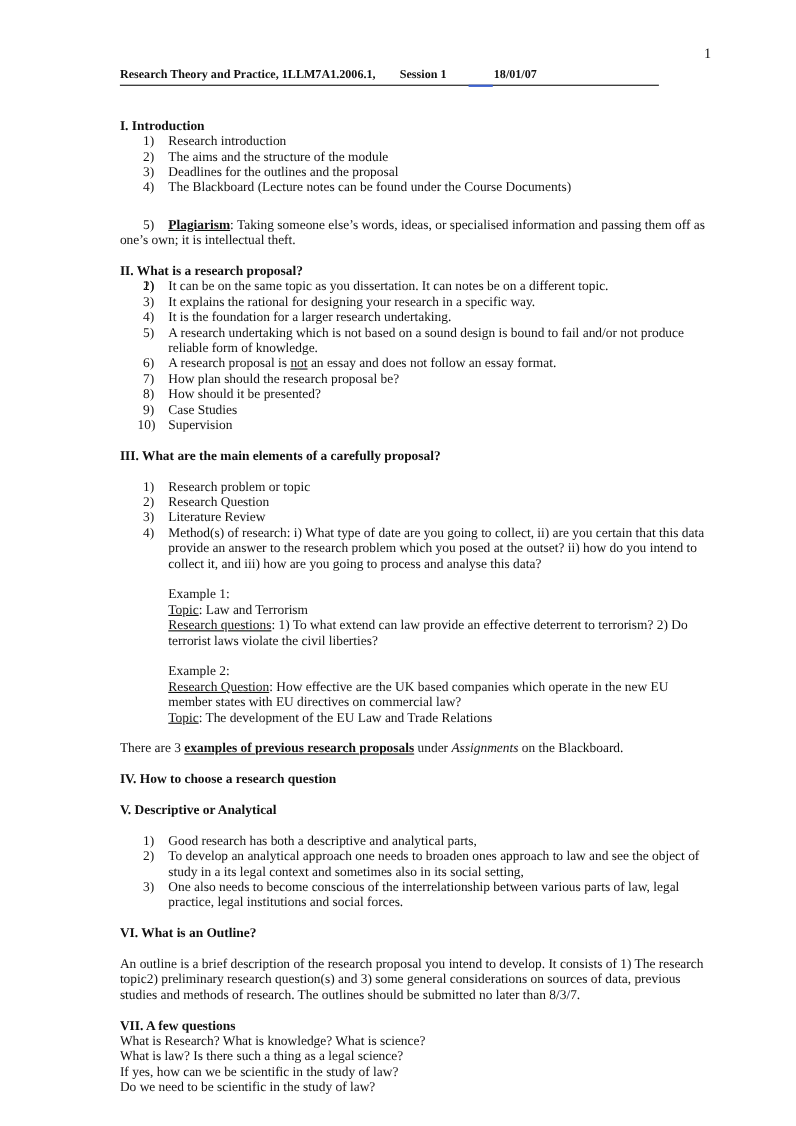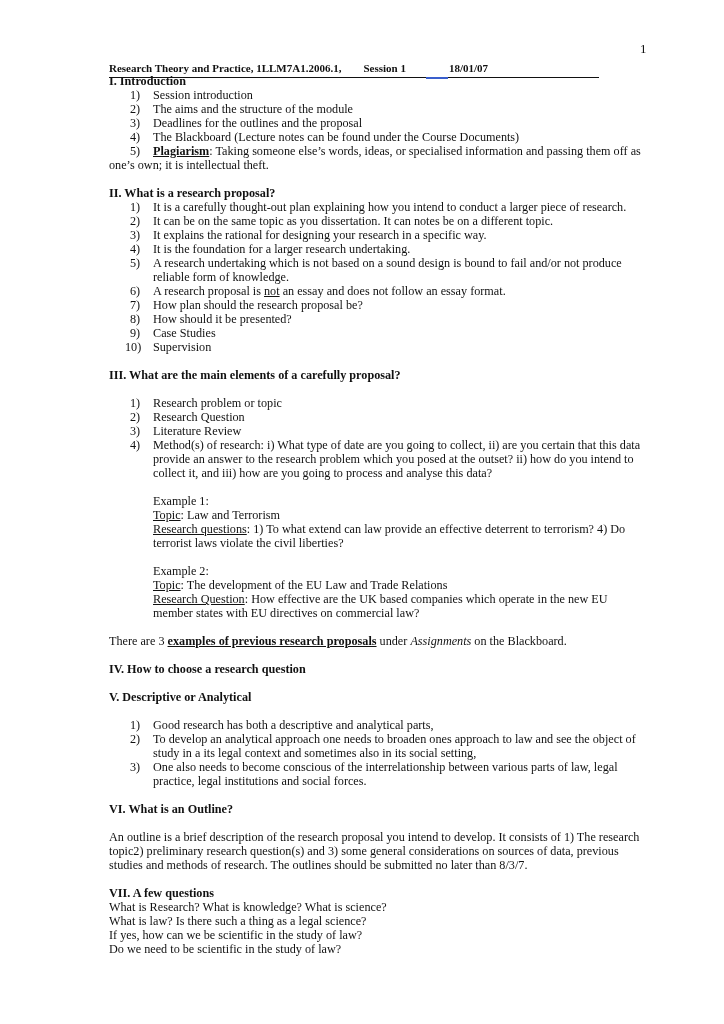--- a/index.html
+++ b/index.html
@@ -45,21 +45,21 @@
       position: absolute;
       left: 317px;
       bottom: -1.5px;
       width: 22px;
       height: 1.5px;
       background: #3a5fcd;
     }
     .content {
       position: absolute;
       left: 109px;
-      top: 74px;
+      top: 107px;
       width: 540px;
     }
     .heading {
       font-weight: bold;
       margin: 0;
     }
     .ol {
       margin: 0;
       padding: 0;
       list-style: none;
@@ -67,20 +67,21 @@
     .li {
       position: relative;
       padding-left: 44px;
     }
     .li .num {
       position: absolute;
       left: 21px;
     }
     .li-5-intro {
       padding-left: 0;
+      margin-top: 20px;
     }
     .li-5-intro .num {
       position: static;
       display: inline-block;
       width: 44px;
       padding-left: 21px;
       box-sizing: border-box;
     }
     .u { text-decoration: underline; }
     .i { font-style: italic; text-align: right; }
@@ -94,34 +95,34 @@
 
 <div class="page-number">1</div>
 
 <div class="title"><span class="seg">Research Theory and Practice, 1LLM7A1.2006.1,</span><span class="gap-blue"></span><span class="seg">Session 1</span><span class="seg" style="width:43px"></span><span class="seg">18/01/07</span><span class="blue-underline"></span></div>
 
 <div class="content">
 
   <section>
     <p class="heading">I. Introduction</p>
     <div class="ol">
-      <div class="li"><span class="num">1)</span><span>Session introduction</span></div>
+      <div class="li"><span class="num">1)</span><span>Research introduction</span></div>
       <div class="li"><span class="num">2)</span><span>The aims and the structure of the module</span></div>
       <div class="li"><span class="num">3)</span><span>Deadlines for the outlines and the proposal</span></div>
       <div class="li"><span class="num">4)</span><span>The Blackboard (Lecture notes can be found under the Course Documents)</span></div>
       <div class="li li-5-intro"><span class="num">5)</span><span class="bu">Plagiarism</span><span>: Taking someone else’s words, ideas, or specialised information and passing them off as one’s own; it is intellectual theft.</span></div>
     </div>
   </section>
 
   <div class="spacer-sm"></div>
 
   <section>
     <p class="heading">II. What is a research proposal?</p>
     <div class="ol">
-      <div class="li"><span class="num">1)</span><span>It is a carefully thought-out plan explaining how you intend to conduct a larger piece of research.</span></div>
+      <div class="li"><span class="num">1)</span></div>
       <div class="li"><span class="num">2)</span><span>It can be on the same topic as you dissertation. It can notes be on a different topic.</span></div>
       <div class="li"><span class="num">3)</span><span>It explains the rational for designing your research in a specific way.</span></div>
       <div class="li"><span class="num">4)</span><span>It is the foundation for a larger research undertaking.</span></div>
       <div class="li"><span class="num">5)</span><span>A research undertaking which is not based on a sound design is bound to fail and/or not produce reliable form of knowledge.</span></div>
       <div class="li"><span class="num">6)</span><span>A research proposal is </span><span class="u">not</span><span> an essay and does not follow an essay format.</span></div>
       <div class="li"><span class="num">7)</span><span>How plan should the research proposal be?</span></div>
       <div class="li"><span class="num">8)</span><span>How should it be presented?</span></div>
       <div class="li"><span class="num">9)</span><span>Case Studies</span></div>
       <div class="li"><span class="num" style="left:16px">10)</span><span>Supervision</span></div>
     </div>
@@ -137,29 +138,29 @@
       <div class="li"><span class="num">2)</span><span>Research Question</span></div>
       <div class="li"><span class="num">3)</span><span>Literature Review</span></div>
       <div class="li"><span class="num">4)</span><span>Method(s) of research: i) What type of date are you going to collect, ii) are you certain that this data provide an answer to the research problem which you posed at the outset? ii) how do you intend to collect it, and iii) how are you going to process and analyse this data?</span></div>
     </div>
 
     <div class="spacer-sm"></div>
 
     <div class="block">
       <p>Example 1:</p>
       <p><span class="u">Topic</span><span>: Law and Terrorism</span></p>
-      <p><span class="u">Research questions</span><span>: 1) To what extend can law provide an effective deterrent to terrorism? 4) Do terrorist laws violate the civil liberties?</span></p>
+      <p><span class="u">Research questions</span><span>: 1) To what extend can law provide an effective deterrent to terrorism? 2) Do terrorist laws violate the civil liberties?</span></p>
     </div>
 
     <div class="spacer-sm"></div>
 
     <div class="block">
       <p>Example 2:</p>
+      <p><span class="u">Research Question</span><span>: How effective are the UK based companies which operate in the new EU member states with EU directives on commercial law?</span></p>
       <p><span class="u">Topic</span><span>: The development of the EU Law and Trade Relations</span></p>
-      <p><span class="u">Research Question</span><span>: How effective are the UK based companies which operate in the new EU member states with EU directives on commercial law?</span></p>
     </div>
 
     <div class="spacer-sm"></div>
 
     <p><span>There are 3 </span><span class="bu">examples of previous research proposals</span><span> under </span><span class="i">Assignments</span><span> on the Blackboard.</span></p>
   </section>
 
   <div class="spacer-sm"></div>
 
   <section>

